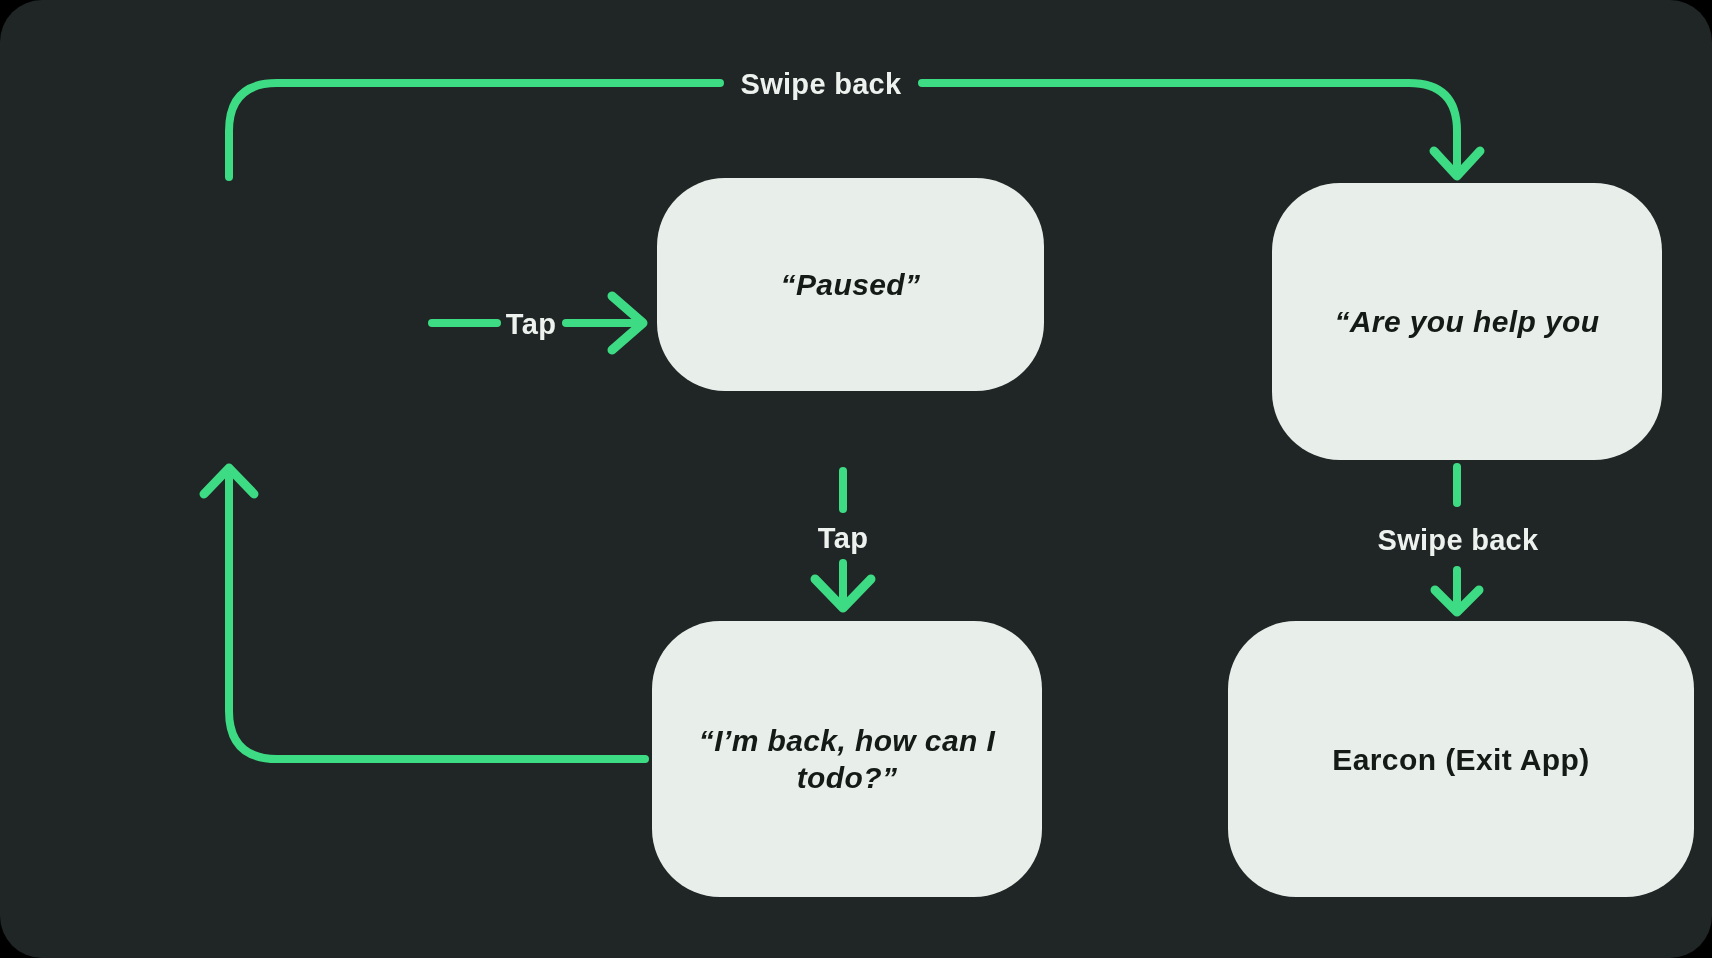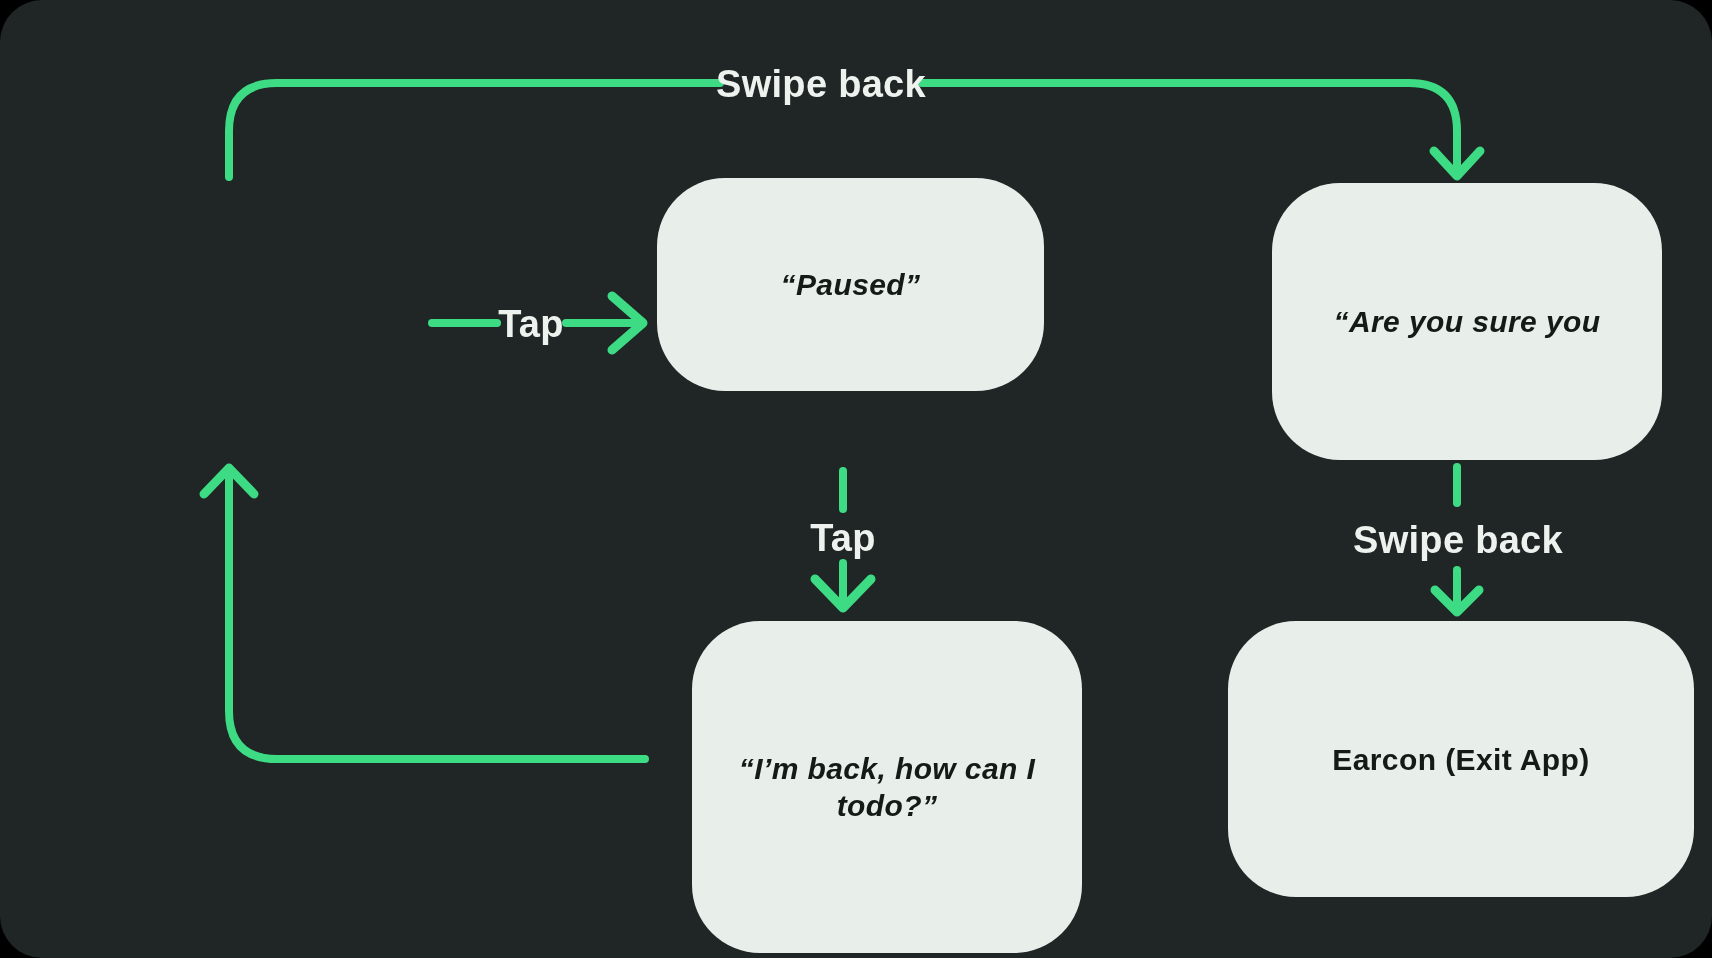--- a/index.html
+++ b/index.html
@@ -54,21 +54,21 @@
     color:var(--node-text,#141b17);
     padding:0 18px;
   }
   .node.upright .node-text{
     font-style:normal;
   }
   .edge-label{
     position:absolute;
     transform:translate(-50%,-50%);
     font-weight:700;
-    font-size:38px;
+    font-size:29px;
     letter-spacing:.3px;
     color:var(--edge-label,#eef2ef);
     white-space:nowrap;
   }
 </style>
 </head>
 <body>
 
 <div class="stage">
 
@@ -106,25 +106,25 @@
 
 
   <div class="node" style="left:657px;top:178px;width:387px;height:213px">
     <div class="node-text">
       <div>“Paused”</div>
     </div>
   </div>
 
   <div class="node" style="left:1272px;top:183px;width:390px;height:277px">
     <div class="node-text">
-      <div>“Are you sure you</div>
+      <div>“Are you help you</div>
     </div>
   </div>
 
-  <div class="node" style="left:692px;top:621px;width:390px;height:332px">
+  <div class="node" style="left:652px;top:621px;width:390px;height:276px">
     <div class="node-text">
       <div>“I’m back, how can I</div>
       <div>todo?”</div>
     </div>
   </div>
 
   <div class="node upright" style="left:1228px;top:621px;width:466px;height:276px">
     <div class="node-text">
       <div>Earcon (Exit App)</div>
     </div>

